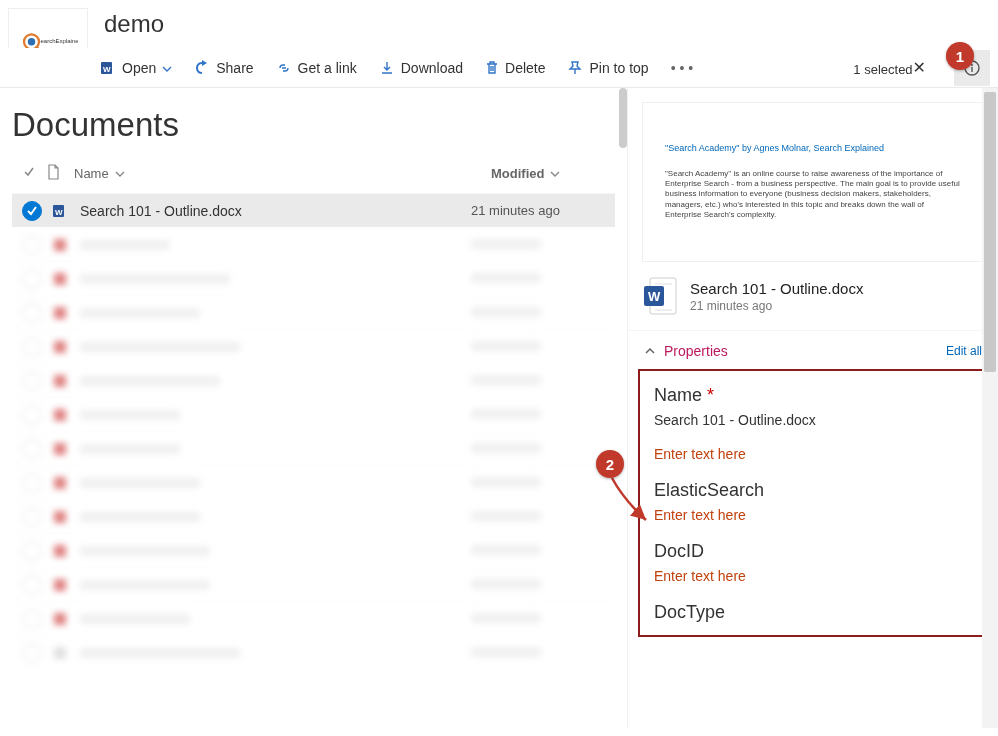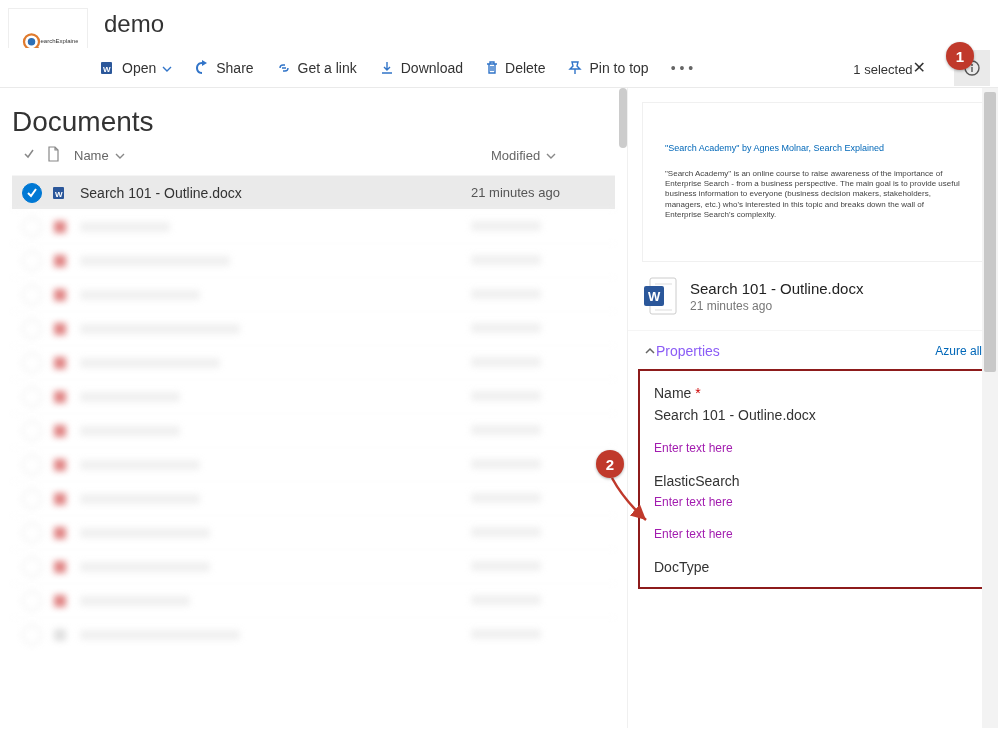--- a/index.html
+++ b/index.html
@@ -41,27 +41,27 @@
   .selected-info { display:flex; align-items:flex-end; color:#333; font-size:13px; }
   .selected-info .close-x { color:#333; font-size:16px; cursor:pointer; }
   .info-circle {
     width: 36px; height: 36px; display:flex; align-items:center; justify-content:center;
     background:#eaeaea; color:#555; margin-left:6px; cursor:pointer;
   }
 
   
   .main { display:flex; height: calc(736px - 96px); }
   .left-pane { flex:1; padding: 18px 12px 12px 12px; border-right:1px solid #f0f0f0; overflow:hidden; position:relative; }
-  .page-title { font-size: 28px; font-weight: 400; margin-bottom: 4px; }
+  .page-title { font-size: 33px; font-weight: 400; margin-bottom: 16px; }
 
   .col-headers { display:flex; align-items:center; padding: 4px 4px 8px 10px; color:#666; font-size:13px; }
   .col-headers .chk { width: 24px; }
   .col-headers .ico-col { width: 28px; }
   .col-headers .name-col { flex:1; display:flex; align-items:center; gap:6px; }
-  .col-headers .mod-col { width: 120px; display:flex; align-items:center; gap:6px; }
+  .col-headers .mod-col { width: 120px; display:flex; align-items:center; gap:6px;font-weight:bold; }
 
   .file-list { margin-top: 2px; }
   .file-row {
     display:flex; align-items:center; height: 34px; padding: 0 4px 0 10px; font-size: 14px;
     border-top: 1px solid #f5f5f5; cursor:pointer;
   }
   .file-row.selected { background: #eaeaea; }
   .row-check {
     width: 20px; height:20px; border-radius:50%; border:1px solid #ccc; display:flex; align-items:center; justify-content:center;
     margin-right: 4px; background:#fff;
@@ -85,29 +85,29 @@
     height: 160px; overflow:hidden;
   }
   .preview-doc .doc-top-link { color:#0067b8; font-size: 9px; display:block; margin-bottom:14px; }
 
   .file-heading { display:flex; align-items:center; gap:12px; padding: 14px 16px; border-bottom:1px solid #f5f5f5; }
   .file-heading .word-icon { width:34px; height:40px; }
   .file-heading-text .fname { font-size:15px; color:#222; }
   .file-heading-text .ftime { font-size:12px; color:#777; margin-top:2px; }
 
   .properties-head { display:flex; align-items:center; justify-content:space-between; padding: 12px 16px 10px 16px; }
-  .properties-head .ph-left { display:flex; align-items:center; color:#8b5cf6; font-size:14px; }
+  .properties-head .ph-left { display:flex; align-items:center; gap:8px; color:#be185d; font-size:14px; }
   .properties-head .edit-all { color:#0067b8; font-size:12px; cursor:pointer; }
 
   .properties-box { border:2px solid #8d1b1b; margin: 0 10px 10px 10px; padding: 14px 14px 6px 14px; }
   .prop-field { margin-bottom: 18px; }
-  .prop-label { font-size:14px; color:#333; margin-bottom:6px; }
+  .prop-label { font-size:18px; color:#333; margin-bottom:6px; }
   .prop-label .req { color:#c00; }
   .prop-value { font-size:14px; color:#333; }
-  .prop-placeholder { font-size:12px; color:#a21caf; }
+  .prop-placeholder { font-size:14px; color:#c2410c; }
 
   .right-scroll { position:absolute; right:0; top:0; bottom:0; width:16px; background:#f3f3f3; }
   .right-scroll-thumb { position:absolute; right:2px; top:4px; width:12px; height:280px; background:#c8c8c8; border-radius:2px; }
 
   
   .callout {
     position:absolute; width:28px; height:28px; border-radius:50%;
     background:#c0392b; color:#fff; font-weight:600; font-size:15px;
     display:flex; align-items:center; justify-content:center; z-index:50;
     box-shadow: 0 1px 3px rgba(0,0,0,.3);
@@ -415,36 +415,37 @@
       </div>
     </div>
 
     <div class="properties-head">
       <div class="ph-left">
         <svg width="12" height="12" viewBox="0 0 12 12">
             <path d="M2 8 L6 4 L10 8" stroke="#666" stroke-width="1.5" fill="none"></path>
           </svg>
         <span>Properties</span>
       </div>
-      <span class="edit-all">Azure all</span>
+      <span class="edit-all">Edit all</span>
     </div>
 
     <div class="properties-box">
       <div class="prop-field">
         <div class="prop-label"><span>Name</span> <span class="req">*</span></div>
         <div class="prop-value">Search 101 - Outline.docx</div>
       </div>
       <div class="prop-field">
         <div class="prop-placeholder">Enter text here</div>
       </div>
       <div class="prop-field">
         <div class="prop-label">ElasticSearch</div>
         <div class="prop-placeholder">Enter text here</div>
       </div>
       <div class="prop-field">
+        <div class="prop-label">DocID</div>
         <div class="prop-placeholder">Enter text here</div>
       </div>
       <div class="prop-field" style="margin-bottom:6px;">
         <div class="prop-label">DocType</div>
       </div>
     </div>
 
     <div class="right-scroll">
       <div class="right-scroll-thumb"></div>
     </div>

